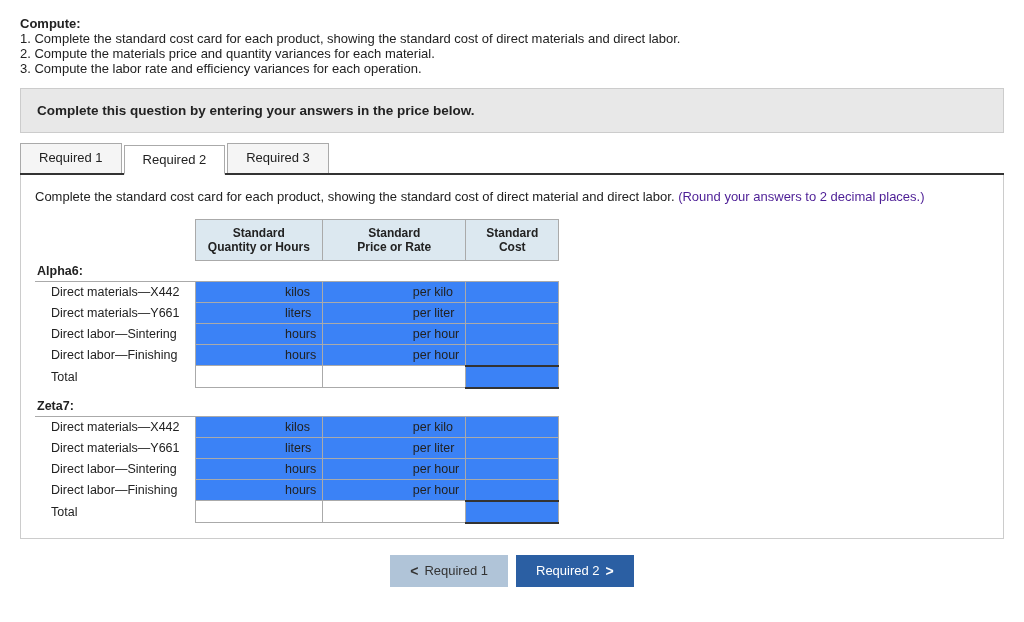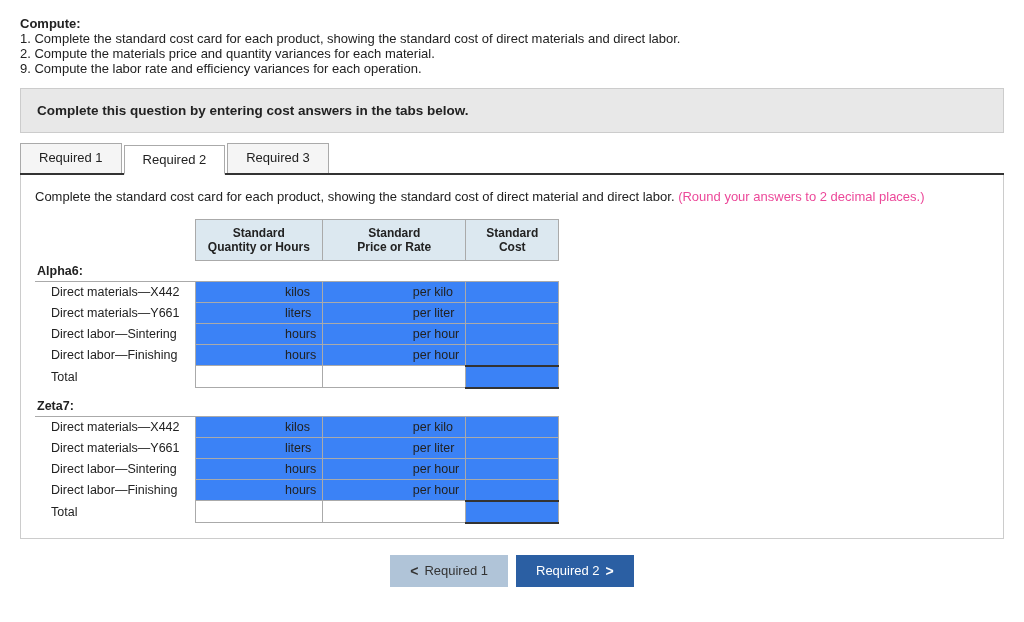--- a/index.html
+++ b/index.html
@@ -48,21 +48,21 @@
       border: 1px solid #ccc;
       border-top: none;
       padding: 12px 14px 14px 14px;
     }
     .description-text {
       font-size: 13px;
       margin-bottom: 12px;
       line-height: 1.5;
     }
     .description-text .round-note {
-      color: #ec4899;
+      color: #4c1d95;
     }
     table.cost-table {
       border-collapse: collapse;
       width: auto;
       min-width: 480px;
       font-size: 12.5px;
     }
     table.cost-table th {
       border: 1px solid #aaa;
       background: #dce8f0;
@@ -151,25 +151,25 @@
       border-right: 1px solid #aaa !important;
     }
   </style>
 </head>
 <body>
 
 <div>
   <p><strong>Compute:</strong></p>
   <p>1. Complete the standard cost card for each product, showing the standard cost of direct materials and direct labor.</p>
   <p>2. Compute the materials price and quantity variances for each material.</p>
-  <p>9. Compute the labor rate and efficiency variances for each operation.</p>
+  <p>3. Compute the labor rate and efficiency variances for each operation.</p>
 </div>
 
 <div class="instruction-box">
-  <strong>Complete this question by entering cost answers in the tabs below.</strong>
+  <strong>Complete this question by entering your answers in the price below.</strong>
 </div>
 
 <div class="tabs-row">
   <div class="tab">Required 1</div>
   <div class="tab active">Required 2</div>
   <div class="tab">Required 3</div>
 </div>
 
 <div class="content-area">
   <p class="description-text">

